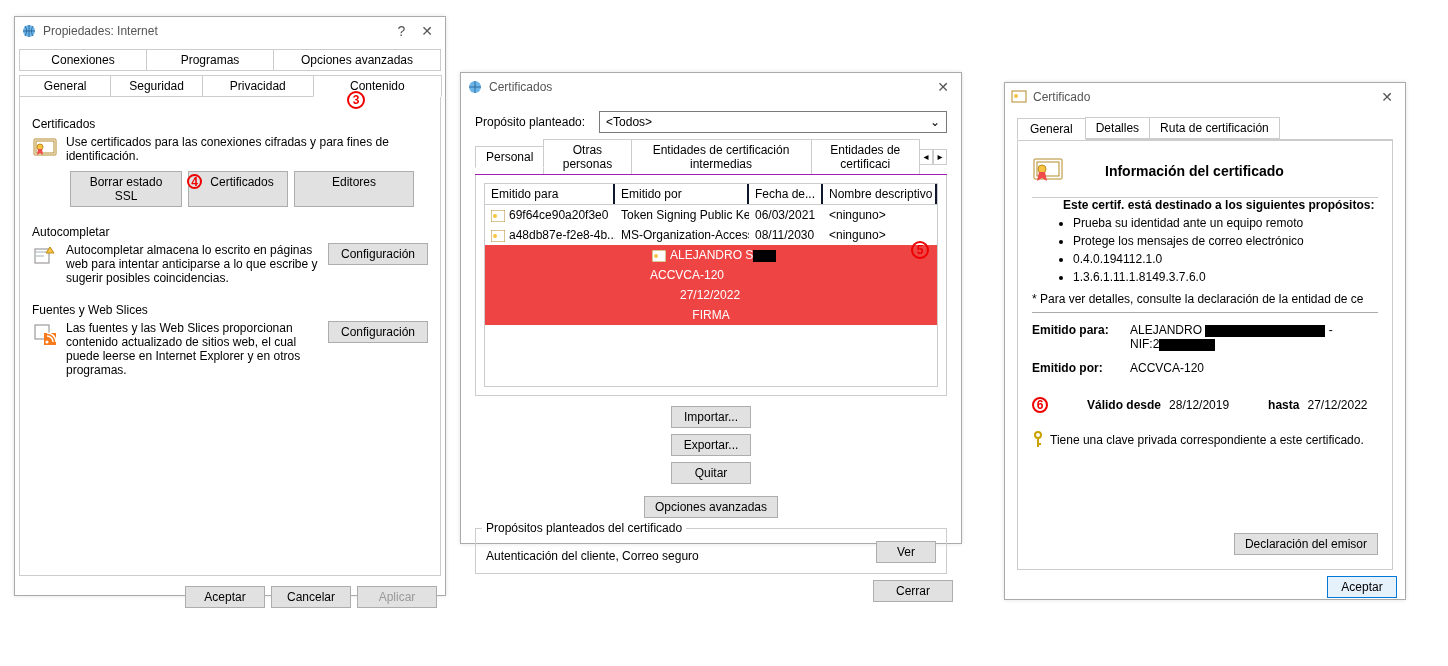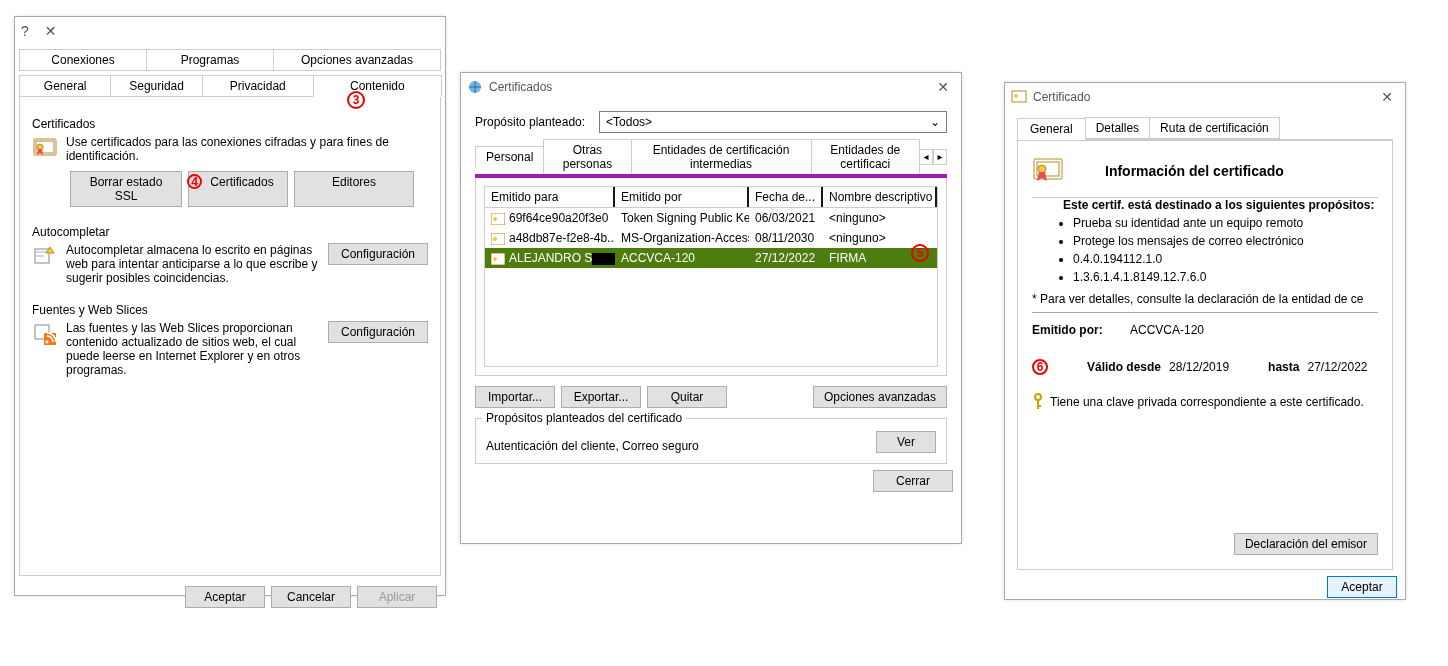--- a/index.html
+++ b/index.html
@@ -40,31 +40,31 @@
   .dlg-foot { display:flex; justify-content:flex-end; gap:6px; padding:6px 8px 10px 8px; }
   .disabled { color:#999; }
 
   .marker { position:absolute; width:18px; height:18px; border:2px solid #e00; border-radius:50%; background:transparent; display:flex; align-items:center; justify-content:center; font-weight:bold; color:#e00; font-size:12px; z-index:50;}
   .marker.inline { position:static; display:inline-flex; width:16px; height:16px; }
 
   
   .combo {
     flex:1; display:flex; align-items:center; border:1px solid #7a7a7a; height:22px; padding:0 6px; justify-content:space-between; background:#fff;
   }
-  .innerTabs { display:flex; border-bottom:4px solid #a21caf; align-items:center; }
+  .innerTabs { display:flex; border-bottom:1px solid #a21caf; align-items:center; }
   .innerTabs .tab { border-bottom:none; }
   .innerTabs .tab.active { border:1px solid #ccc; border-bottom-color:#fff; margin-bottom:-1px; }
   .navarrows { margin-left:auto; display:flex; align-items:center; gap:0; }
   .navarrows span { width:14px; text-align:center; border:1px solid #ccc; font-size:10px; line-height:14px; background:#fff; }
   .listhdr { display:flex; border:1px solid #ccc; border-bottom:none; }
   .listhdr div, .listrow div { padding:3px 6px; overflow:hidden; white-space:nowrap; }
   .listhdr div { border-right:2px solid #0f172a; background:#fff; font-size:12px;}
-  .listbody { border:1px solid #ccc; height:160px; overflow:hidden; }
+  .listbody { border:1px solid #ccc; height:183px; overflow:hidden; }
   .listrow { display:flex; align-items:center; }
-  .listrow.sel { background:#4d7c0f; color:#fff; }
+  .listrow.sel { background:#ef4444; color:#fff;flex-direction:column; }
   .col1{width:130px} .col2{width:134px} .col3{width:74px} .col4{flex:1}
   .fieldset { border:1px solid #ccc; padding:8px 10px 10px 10px; margin-top:10px; }
   .fieldset .legend { position:relative; top:-16px; left:-4px; background:#fff; padding:0 4px; }
   .certicon-sm { display:inline-block; width:14px; height:12px; margin-right:4px; vertical-align:middle;}
 
   
   .bigpanel { border:1px solid #ccc; margin:0 12px 0 12px; padding:14px 14px 18px 14px; height:430px; position:relative;}
   .cert-hdr { display:flex; align-items:center; gap:10px; padding-bottom:10px; border-bottom:1px solid #ccc; }
   .bold { font-weight:bold;padding-left:31px; }
   .bullets { margin:2px 0 6px 14px; padding:0;}
@@ -75,20 +75,27 @@
   .redact { background:#000; display:inline-block; height:12px; vertical-align:middle; }
   .keyline { display:flex; align-items:center; gap:6px; margin-top:18px;}
   .keyicon { width:12px; height:18px; }
 
 </style>
 </head>
 <body>
 
 <div class="dialog" style="left:14px; top:16px; width:432px; height:580px;">
   <div class="titlebar">
+    <div class="ti">
+      <svg class="" width="16" height="16">
+          <circle cx="8" cy="8" r="6" fill="#6fb6e8"></circle>
+          <path d="M2 8h12M8 2v12M4 3c2 3 2 7 0 10M12 3c-2 3-2 7 0 10" stroke="#2a6aa0" stroke-width="1" fill="none"></path>
+        </svg>
+      <span>Propiedades: Internet</span>
+    </div>
     <div class="sysbtns">
       <span>?</span>
       <span>✕</span>
     </div>
   </div>
 
   <div style="position:relative;">
     <div class="tabstrip">
       <div class="tab" style="width:128px">Conexiones</div>
       <div class="tab" style="width:128px">Programas</div>
@@ -221,21 +228,21 @@
                   <circle cx="4" cy="6" r="2" fill="#f6c443"></circle>
                 </svg></span><span>ALEJANDRO S</span><span class="redact" style="width:46px;"></span></div>
           <div class="col2">ACCVCA-120</div>
           <div class="col3">27/12/2022</div>
           <div class="col4">FIRMA</div>
         </div>
         <span class="marker" style="right:8px; top:36px;">5</span>
       </div>
     </div>
 
-    <div style="display:flex; gap:6px; margin-top:10px; align-items:center;">
+    <div style="display:flex; gap:6px; margin-top:10px; align-items:center;flex-direction:column;">
       <div class="btn">Importar...</div>
       <div class="btn">Exportar...</div>
       <div class="btn">Quitar</div>
       <div style="flex:1"></div>
       <div class="btn" style="min-width:130px">Opciones avanzadas</div>
     </div>
 
     <div class="fieldset">
       <span class="legend">Propósitos planteados del certificado</span>
       <div style="margin-top:-10px; display:flex; align-items:flex-end;">
@@ -282,26 +289,33 @@
           <path d="M7 17l-2 9 5-3 5 3-2-9" fill="#f04a4a"></path>
         </svg>
       <span class="bold" style="font-size:14px">Información del certificado</span>
     </div>
 
     <div class="bold" style="margin-top:0;">Este certif. está destinado a los siguientes propósitos:</div>
     <ul class="bullets">
       <li>Prueba su identidad ante un equipo remoto</li>
       <li>Protege los mensajes de correo electrónico</li>
       <li>0.4.0.194112.1.0</li>
-      <li>1.3.6.1.4.1.8149.12.7.6.0</li>
+      <li>1.3.6.1.11.1.8149.3.7.6.0</li>
     </ul>
 
     <div style="margin:6px 0 2px 0;">* Para ver detalles, consulte la declaración de la entidad de ce</div>
     <div class="thinrule"></div>
 
+    <div class="kv">
+      <div class="k">Emitido para:</div>
+      <div>
+        <span>ALEJANDRO </span><span class="redact" style="width:120px"></span> -<br>
+        <span>NIF:2</span><span class="redact" style="width:56px"></span>
+      </div>
+    </div>
     <div class="kv" style="margin-top:10px;">
       <div class="k">Emitido por:</div>
       <div>ACCVCA-120</div>
     </div>
 
     <div class="kv" style="margin-top:22px; align-items:center;">
       <span class="marker inline">6</span>
       <span class="bold">Válido desde</span>
       <span>28/12/2019</span>
       <span class="bold">hasta</span>

